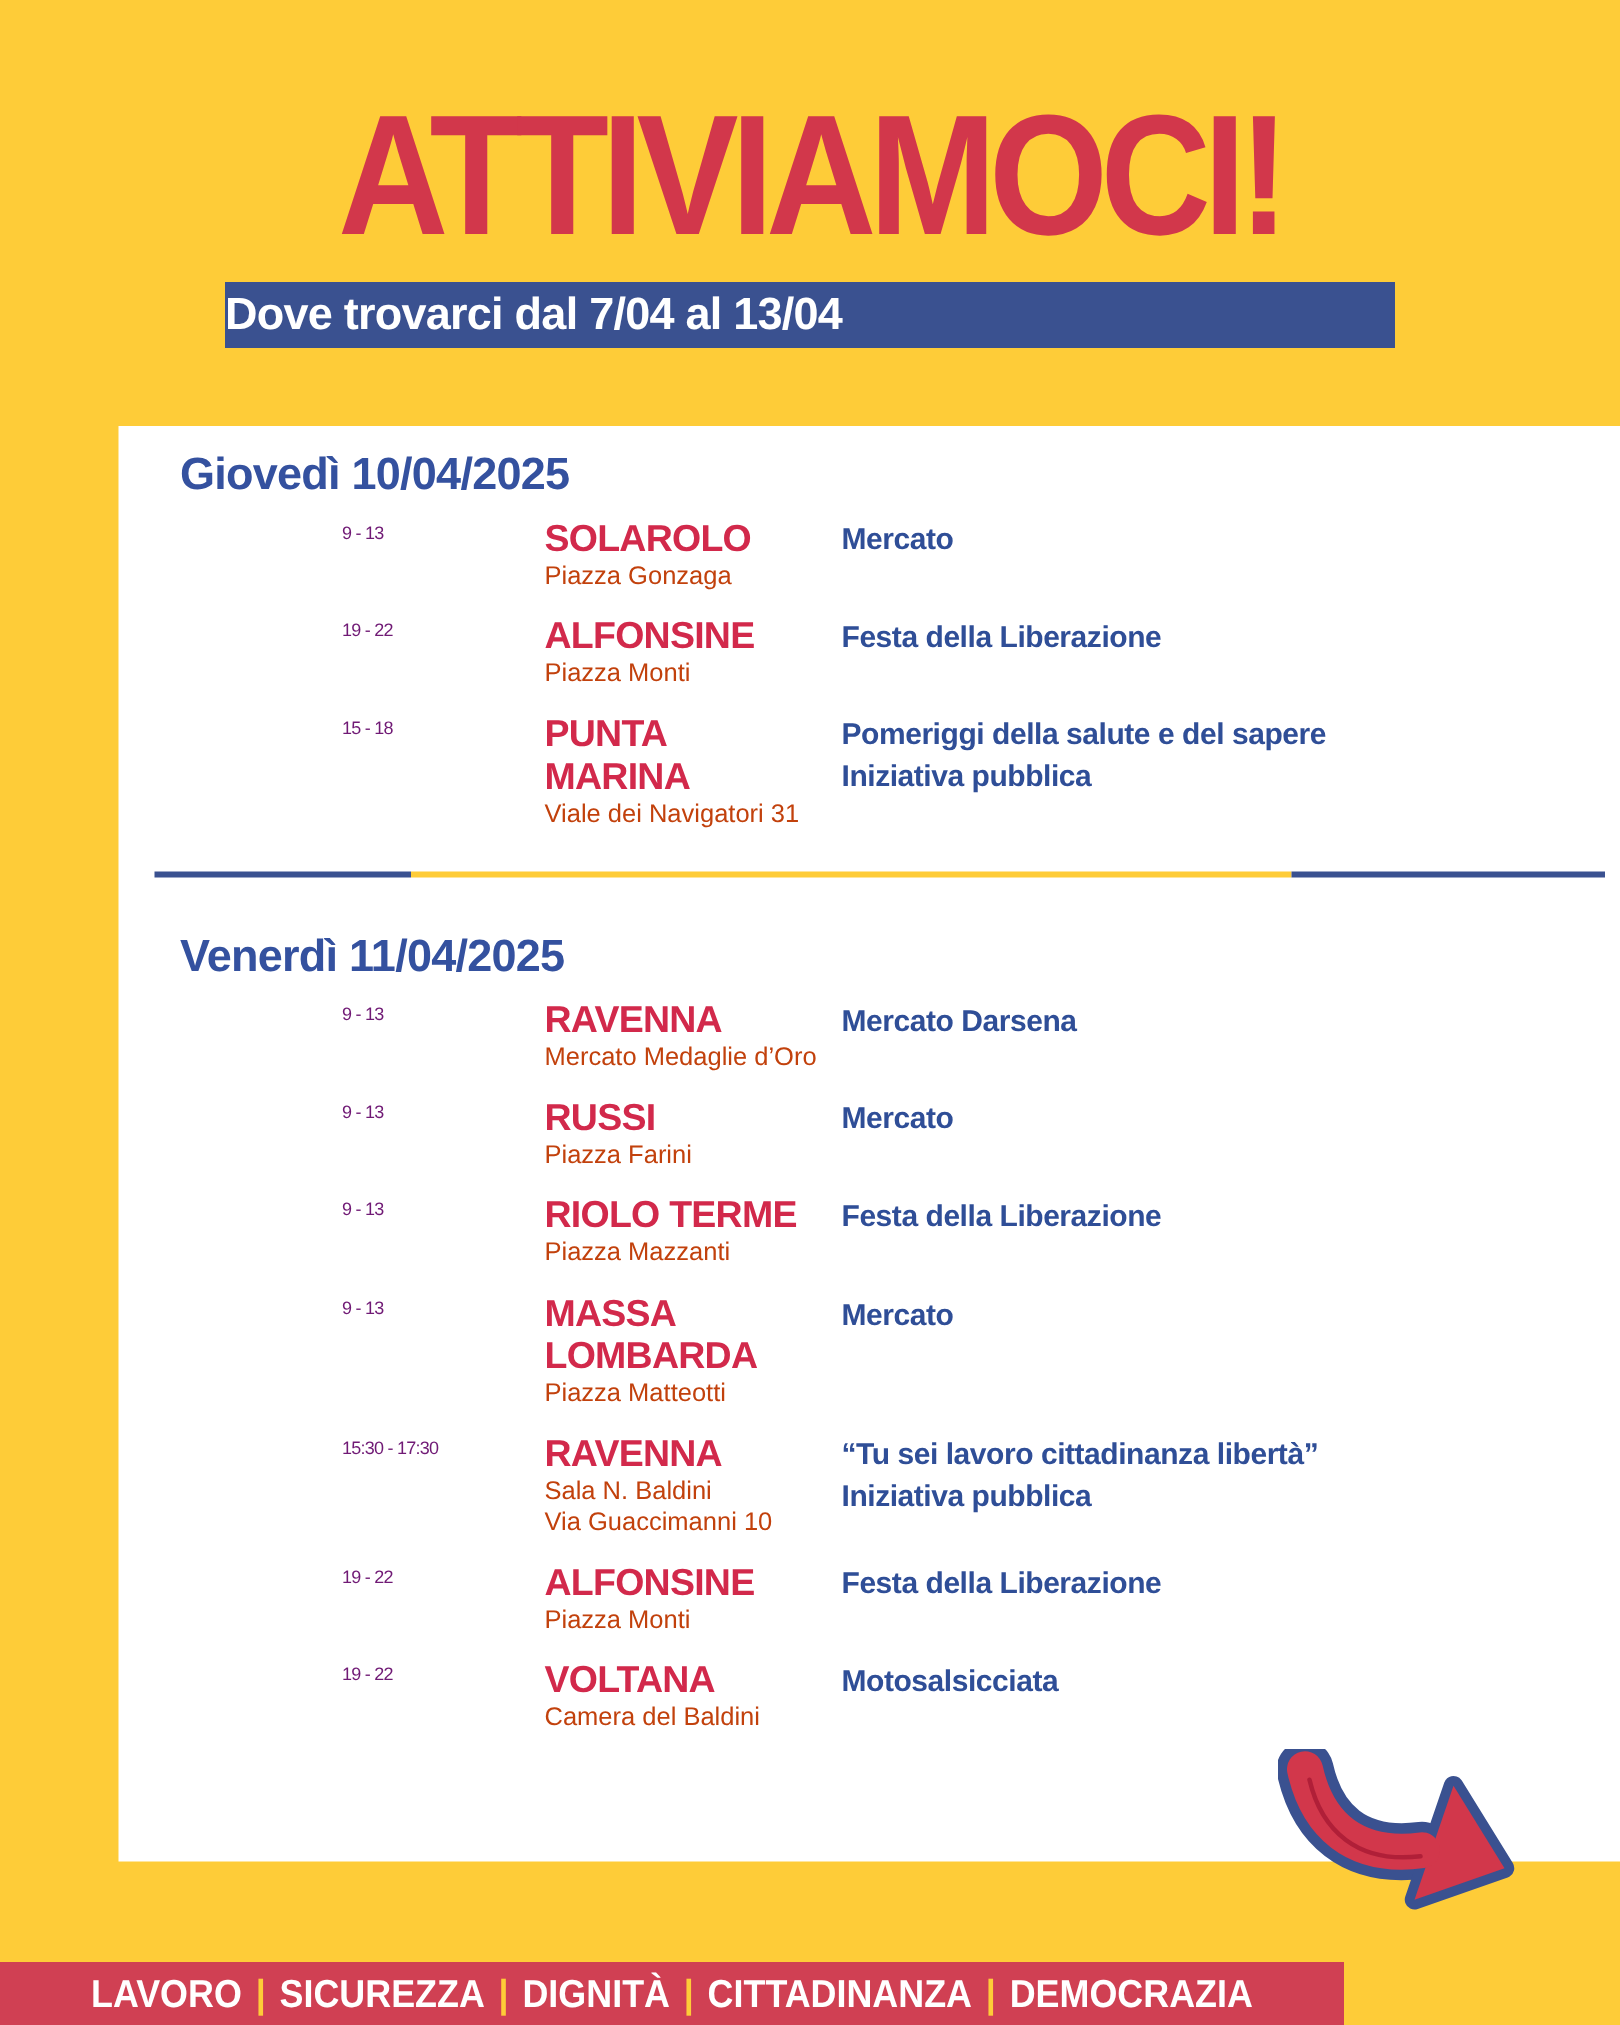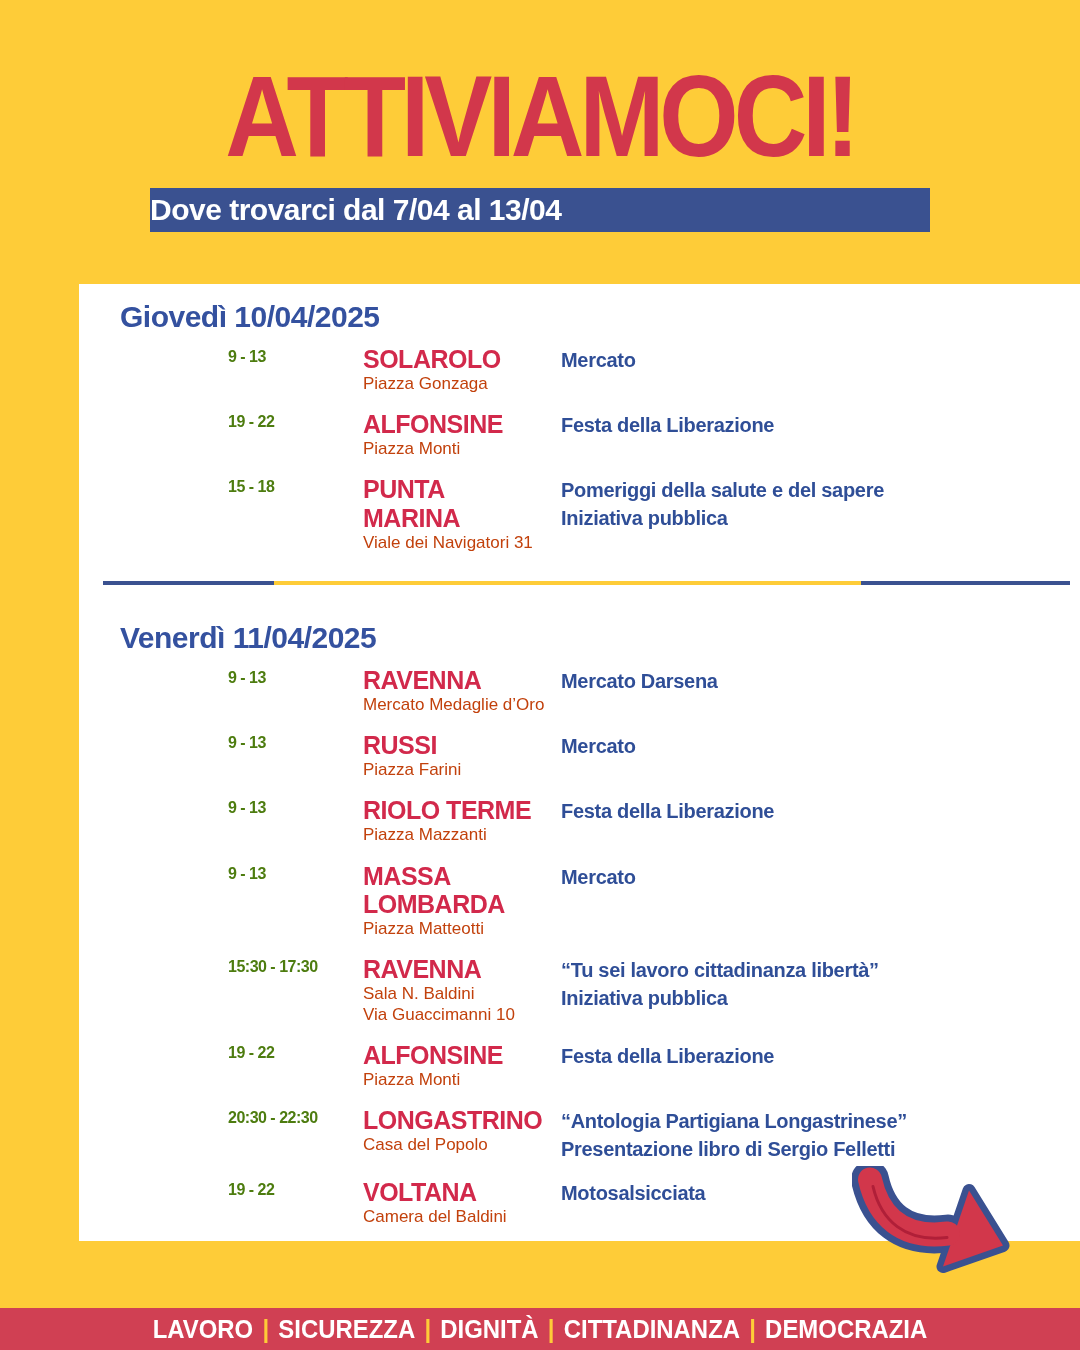--- a/index.html
+++ b/index.html
@@ -28,21 +28,21 @@
   .day-title{
     margin:0 0 12px 41px;color:#34519F;
     font-size:30px;font-weight:bold;letter-spacing:-0.5px;line-height:1.1;
   }
   .events{display:flex;flex-direction:column;gap:16px;}
   .event-row{
     display:grid;grid-template-columns:135px 198px 1fr;
     margin-left:149px;margin-right:14px;
   }
   .ev-time{
-    color:#4d7c0f;font-size:16px;font-weight:bold;
+    color:#701a75;font-size:12px;font-weight:normal;
     white-space:nowrap;letter-spacing:-0.5px;padding-top:3px;
   }
   .loc-name{
     color:#D2294B;font-size:25px;font-weight:bold;
     letter-spacing:-0.5px;line-height:1.15;padding-right:22px;
   }
   .loc-addr div{
     color:#c2410c;font-size:17px;font-weight:normal;line-height:1.2;
   }
   .ev-desc div{
@@ -52,21 +52,21 @@
   .divider{
     display:flex;height:4px;margin:28px 15px 36px 24px;
   }
   .divider .seg-blue-left{background:#3A5190;width:171px;height:4px;}
   .divider .seg-yellow{background:#FECC38;flex:1;height:4px;}
   .divider .seg-blue-right{background:#3A5190;width:209px;height:4px;}
   .arrow{
     position:absolute;left:852px;top:1166px;width:160px;height:118px;
   }
   .footer{
-    position:absolute;left:0;top:1308px;width:1080px;height:42px;
+    position:absolute;left:0;top:1308px;width:896px;height:42px;
     background:#D04053;display:flex;align-items:center;justify-content:center;
   }
   .footer-line{
     color:#FFFFFF;font-size:26px;font-weight:bold;letter-spacing:0;
     transform:scaleX(0.92);transform-origin:center;white-space:nowrap;
   }
   .footer-line .sep{color:#FECC38;padding:0 10px;font-weight:bold;}
 </style>
 </head>
 <body>
@@ -205,33 +205,20 @@
       <div class="loc-name">ALFONSINE</div>
       <div class="loc-addr">
               <div>Piazza Monti</div>
             </div>
     </div>
     <div class="ev-desc">
             <div>Festa della Liberazione</div>
           </div>
   </div>
 
-  <div class="event-row">
-    <div class="ev-time">20:30 - 22:30</div>
-    <div class="ev-loc">
-      <div class="loc-name">LONGASTRINO</div>
-      <div class="loc-addr">
-              <div>Casa del Popolo</div>
-            </div>
-    </div>
-    <div class="ev-desc">
-            <div>“Antologia Partigiana Longastrinese”</div>
-            <div>Presentazione libro di Sergio Felletti</div>
-          </div>
-  </div>
 
   <div class="event-row">
     <div class="ev-time">19 - 22</div>
     <div class="ev-loc">
       <div class="loc-name">VOLTANA</div>
       <div class="loc-addr">
               <div>Camera del Baldini</div>
             </div>
     </div>
     <div class="ev-desc">

